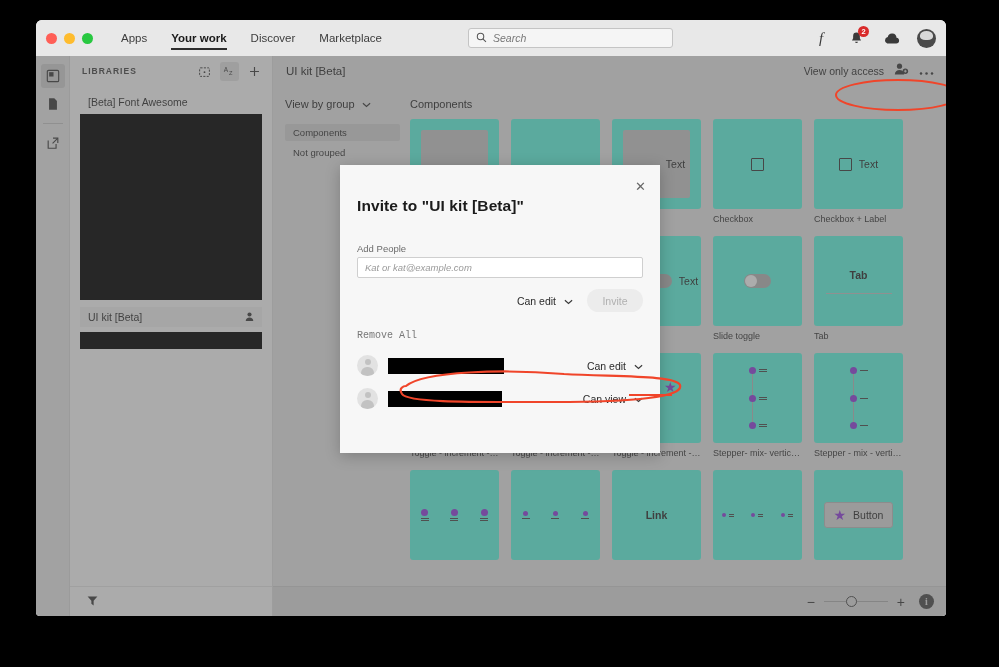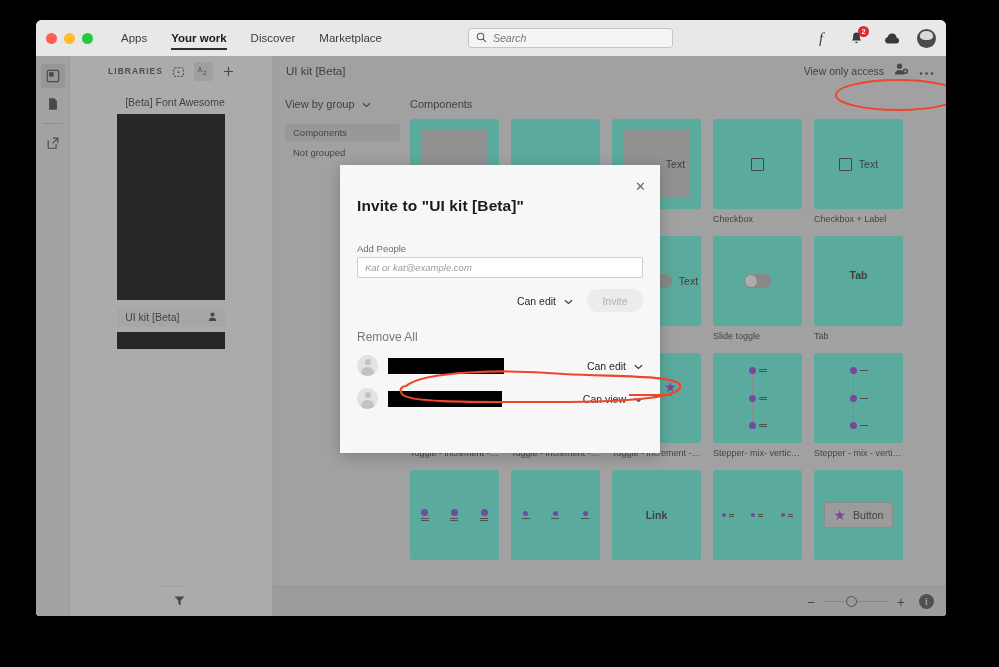--- a/index.html
+++ b/index.html
@@ -89,21 +89,21 @@
     display: flex; align-items: center; justify-content: center;
     cursor: pointer; color: #3c3c3c;
   }
   .rail-btn.active { background: #c6c6c6; }
   .rail-sep { width: 20px; height: 1px; background: #bcbcbc; margin: 3px 0; }
 
   
   #libraries-panel {
     width: 203px; background: #ebebeb;
     border-right: 1px solid #d2d2d2;
-    display: flex; flex-direction: column; align-items: center;
+    display: flex; flex-direction: column;
   }
   #lib-header {
     height: 30px; display: flex; align-items: center;
     padding: 0 8px 0 12px; gap: 6px;
   }
   #lib-title { font-size: 8.5px; letter-spacing: 1px; font-weight: bold; color: #444; flex: 1; }
   .lib-hdr-btn {
     width: 19px; height: 19px; border-radius: 3px; cursor: pointer;
     display: flex; align-items: center; justify-content: center; color: #3c3c3c;
   }
@@ -276,21 +276,21 @@
     width: 56px; height: 23px; border-radius: 12px;
     background: #ececec; color: #b0b0b0; font-size: 10.5px;
     display: flex; align-items: center; justify-content: center;
     cursor: default;
   }
   #members-head {
     position: absolute; left: 17px; right: 17px; top: 165px;
     display: flex; align-items: baseline;
   }
   #members-title { font-size: 10.5px; font-weight: bold; color: #1f1f1f; flex: 1; }
-  #remove-all { font-size: 12px; color: #787878; cursor: pointer; }
+  #remove-all { font-size: 10px; color: #787878; cursor: pointer; font-family: Liberation Mono, monospace; }
 
   #members-list { position: absolute; left: 17px; right: 17px; top: 184px; }
   .member {
     display: flex; align-items: center; height: 33px; gap: 10px;
   }
   .m-avatar {
     width: 21px; height: 21px; border-radius: 50%;
     background: #e2e2e2; position: relative; overflow: hidden; flex: none;
   }
   .m-avatar.generic::before {

